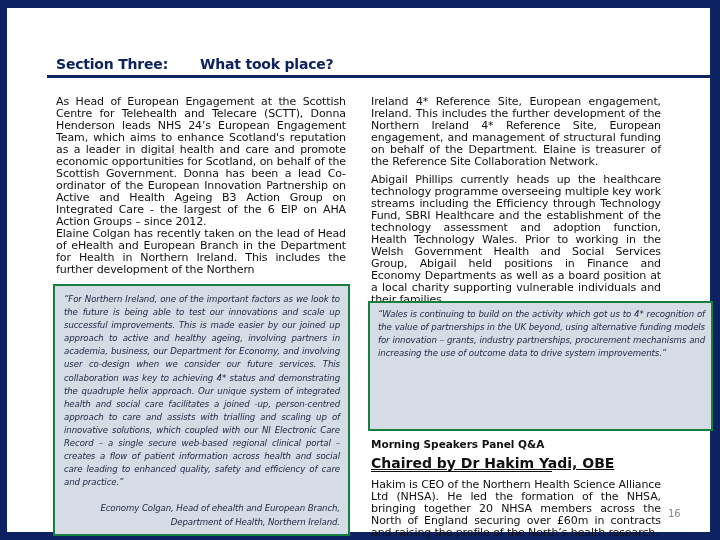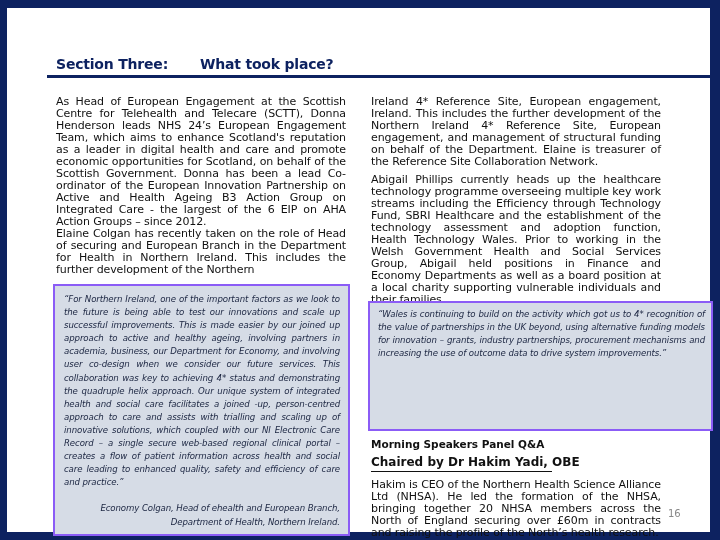--- a/index.html
+++ b/index.html
@@ -23,32 +23,32 @@
       text-align: center;
     }
     .header .h1 { left: 9px; }
     .header .h2 { left: 153px; }
 
     .para {
       position: absolute; font-size: 11px; line-height: 12px; text-align: justify;
       color: #111; letter-spacing: -0.1px;
     }
     .quote {
-      position: absolute; background: #d6dce6; border: 2px solid #8b5cf6;
+      position: absolute; background: #d6dce6; border: 2px solid #15803d;
       font-style: italic; font-size: 8.6px; line-height: 13.1px; color: #1a2440;
       text-align: justify; letter-spacing: -0.1px;
     }
     .quote .q-text { padding: 0; }
     .quote .q-attr { text-align: right; margin-top: 13px; }
 
     .panel-title {
       position: absolute; left: 371px; top: 438px; font-size: 10.5px; font-weight: bold; color: #111;
     }
     .panel-sub {
-      position: absolute; left: 371px; top: 455px; font-size: 12px; font-weight: bold; color: #111;
+      position: absolute; left: 371px; top: 455px; font-size: 14px; font-weight: bold; color: #111; text-decoration: underline;
     }
     .panel-rule {
       position: absolute; left: 371px; top: 471px; width: 181px; height: 1px; background: #111;
     }
     .page-num {
       position: absolute; left: 668px; top: 508px; font-size: 10px; color: #888;
     }
   </style>
 </head>
 <body>
@@ -56,21 +56,21 @@
 <div class="frame"></div>
 <div class="page"></div>
 
 <div class="header">
   <span class="h h1">Section Three:</span>
   <span class="h h2">What took place?</span>
 </div>
 
 <p class="para" style="left:56px; top:96px; width:290px;">As Head of European Engagement at the Scottish Centre for Telehealth and Telecare (SCTT), Donna Henderson leads NHS 24’s European Engagement Team, which aims to enhance Scotland's reputation as a leader in digital health and care and promote economic opportunities for Scotland, on behalf of the Scottish Government. Donna has been a lead Co-ordinator of the European Innovation Partnership on Active and Health Ageing B3 Action Group on Integrated Care - the largest of the 6 EIP on AHA Action Groups – since 2012.</p>
 
-<p class="para" style="left:56px; top:228px; width:290px;">Elaine Colgan has recently taken on the role of Head of securing and European Branch in the Department for Health in Northern Ireland. This includes the further development of the Northern</p>
+<p class="para" style="left:56px; top:228px; width:290px;">Elaine Colgan has recently taken on the lead of Head of eHealth and European Branch in the Department for Health in Northern Ireland. This includes the further development of the Northern</p>
 
 <div class="quote" style="left:53px; top:284px; width:297px; height:252px; padding:7px 8px 0 9px;">
   <p class="q-text">“For Northern Ireland, one of the important factors as we look to the future is being able to test our innovations and scale up successful improvements. This is made easier by our joined up approach to active and healthy ageing, involving partners in academia, business, our Department for Economy, and involving user co-design when we consider our future services. This collaboration was key to achieving 4* status and demonstrating the quadruple helix approach. Our unique system of integrated health and social care facilitates a joined -up, person-centred approach to care and assists with trialling and scaling up of innovative solutions, which coupled with our NI Electronic Care Record – a single secure web-based regional clinical portal – creates a flow of patient information across health and social care leading to enhanced quality, safety and efficiency of care and practice.”</p>
   <p class="q-attr">
     <span>Economy Colgan, Head of ehealth and European Branch,</span><br>
     <span>Department of Health, Northern Ireland.</span>
   </p>
 </div>
 
 <p class="para" style="left:371px; top:96px; width:290px;">Ireland 4* Reference Site, European engagement, Ireland. This includes the further development of the Northern Ireland 4* Reference Site, European engagement, and management of structural funding on behalf of the Department. Elaine is treasurer of the Reference Site Collaboration Network.</p>

